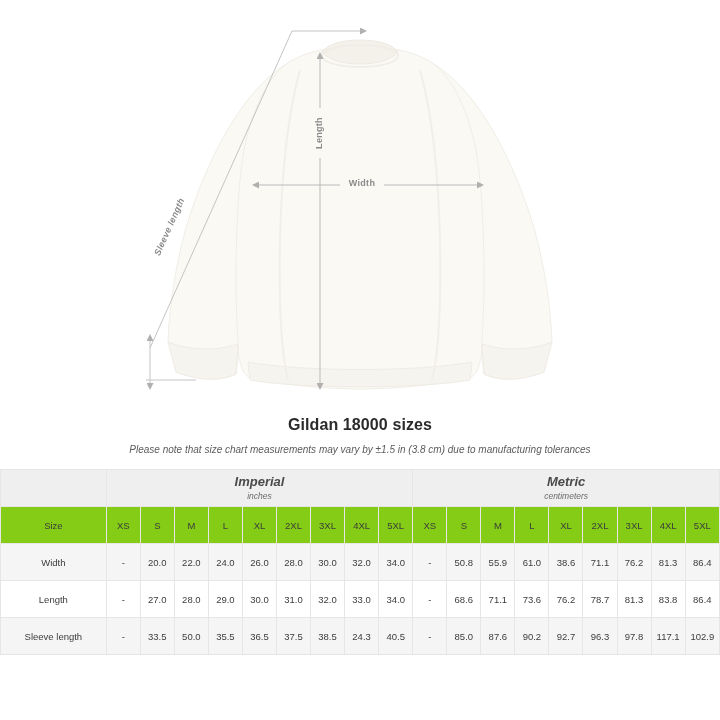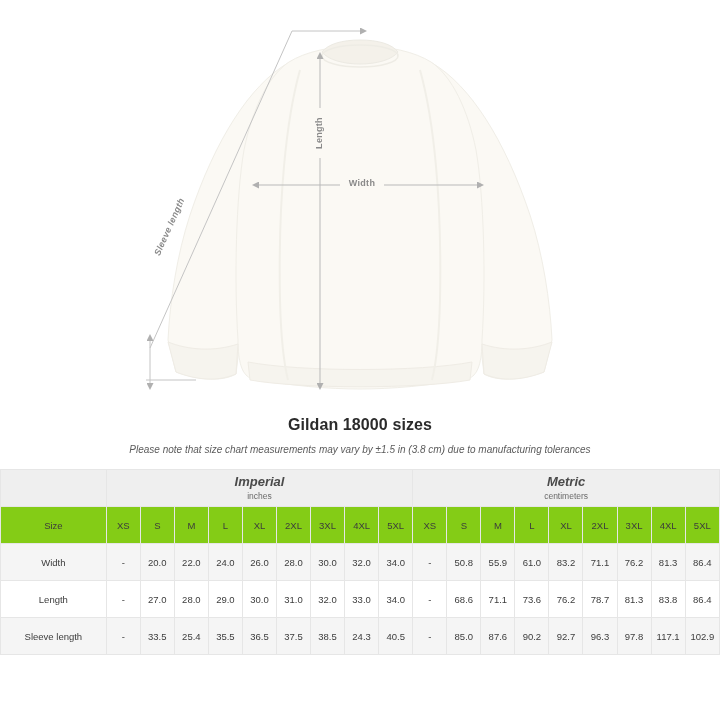--- a/index.html
+++ b/index.html
@@ -87,20 +87,21 @@
     font-weight: bold;
     color: #4a4a4a;
     display: block;
     line-height: 1.25;
   }
   .unit-sub {
     font-size: 8.5px;
     color: #6b6b6b;
     display: block;
     line-height: 1.5;
+    font-style: italic;
   }
   .header-row td {
     font-weight: bold;
     font-size: 9.5px;
     color: #3c3c3c;
     background: #84cc16;
   }
   .row-label {
     font-weight: bold;
     font-size: 9.5px;
@@ -252,21 +253,21 @@
         <td>24.0</td>
         <td>26.0</td>
         <td>28.0</td>
         <td>30.0</td>
         <td>32.0</td>
         <td>34.0</td>
         <td>-</td>
         <td>50.8</td>
         <td>55.9</td>
         <td>61.0</td>
-        <td>83.2</td>
+        <td>38.6</td>
         <td>71.1</td>
         <td>76.2</td>
         <td>81.3</td>
         <td>86.4</td>
       </tr>
 
       <tr>
         <td class="row-label">Length</td>
         <td>-</td>
         <td>27.0</td>
@@ -285,21 +286,21 @@
         <td>78.7</td>
         <td>81.3</td>
         <td>83.8</td>
         <td>86.4</td>
       </tr>
 
       <tr class="alt-row">
         <td class="row-label">Sleeve length</td>
         <td>-</td>
         <td>33.5</td>
-        <td>25.4</td>
+        <td>50.0</td>
         <td>35.5</td>
         <td>36.5</td>
         <td>37.5</td>
         <td>38.5</td>
         <td>24.3</td>
         <td>40.5</td>
         <td>-</td>
         <td>85.0</td>
         <td>87.6</td>
         <td>90.2</td>

